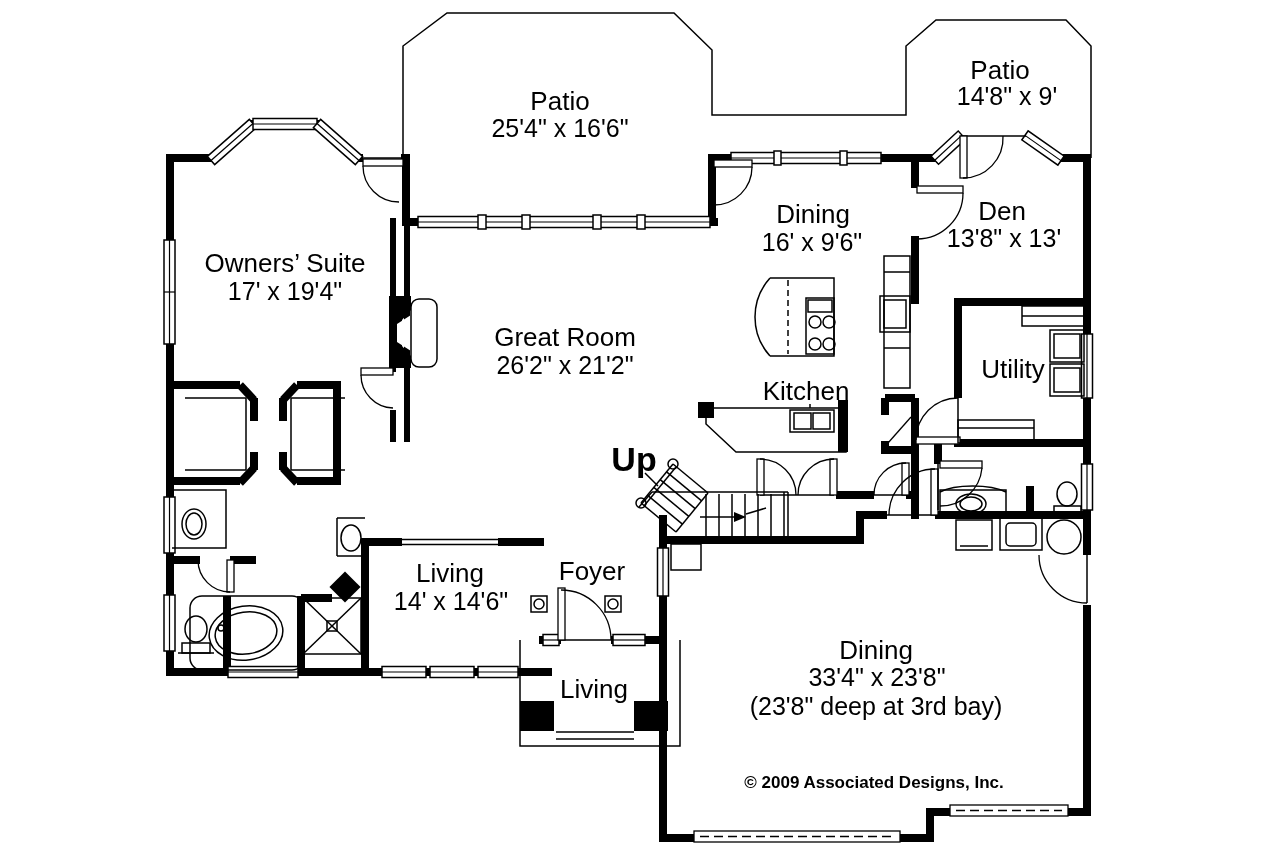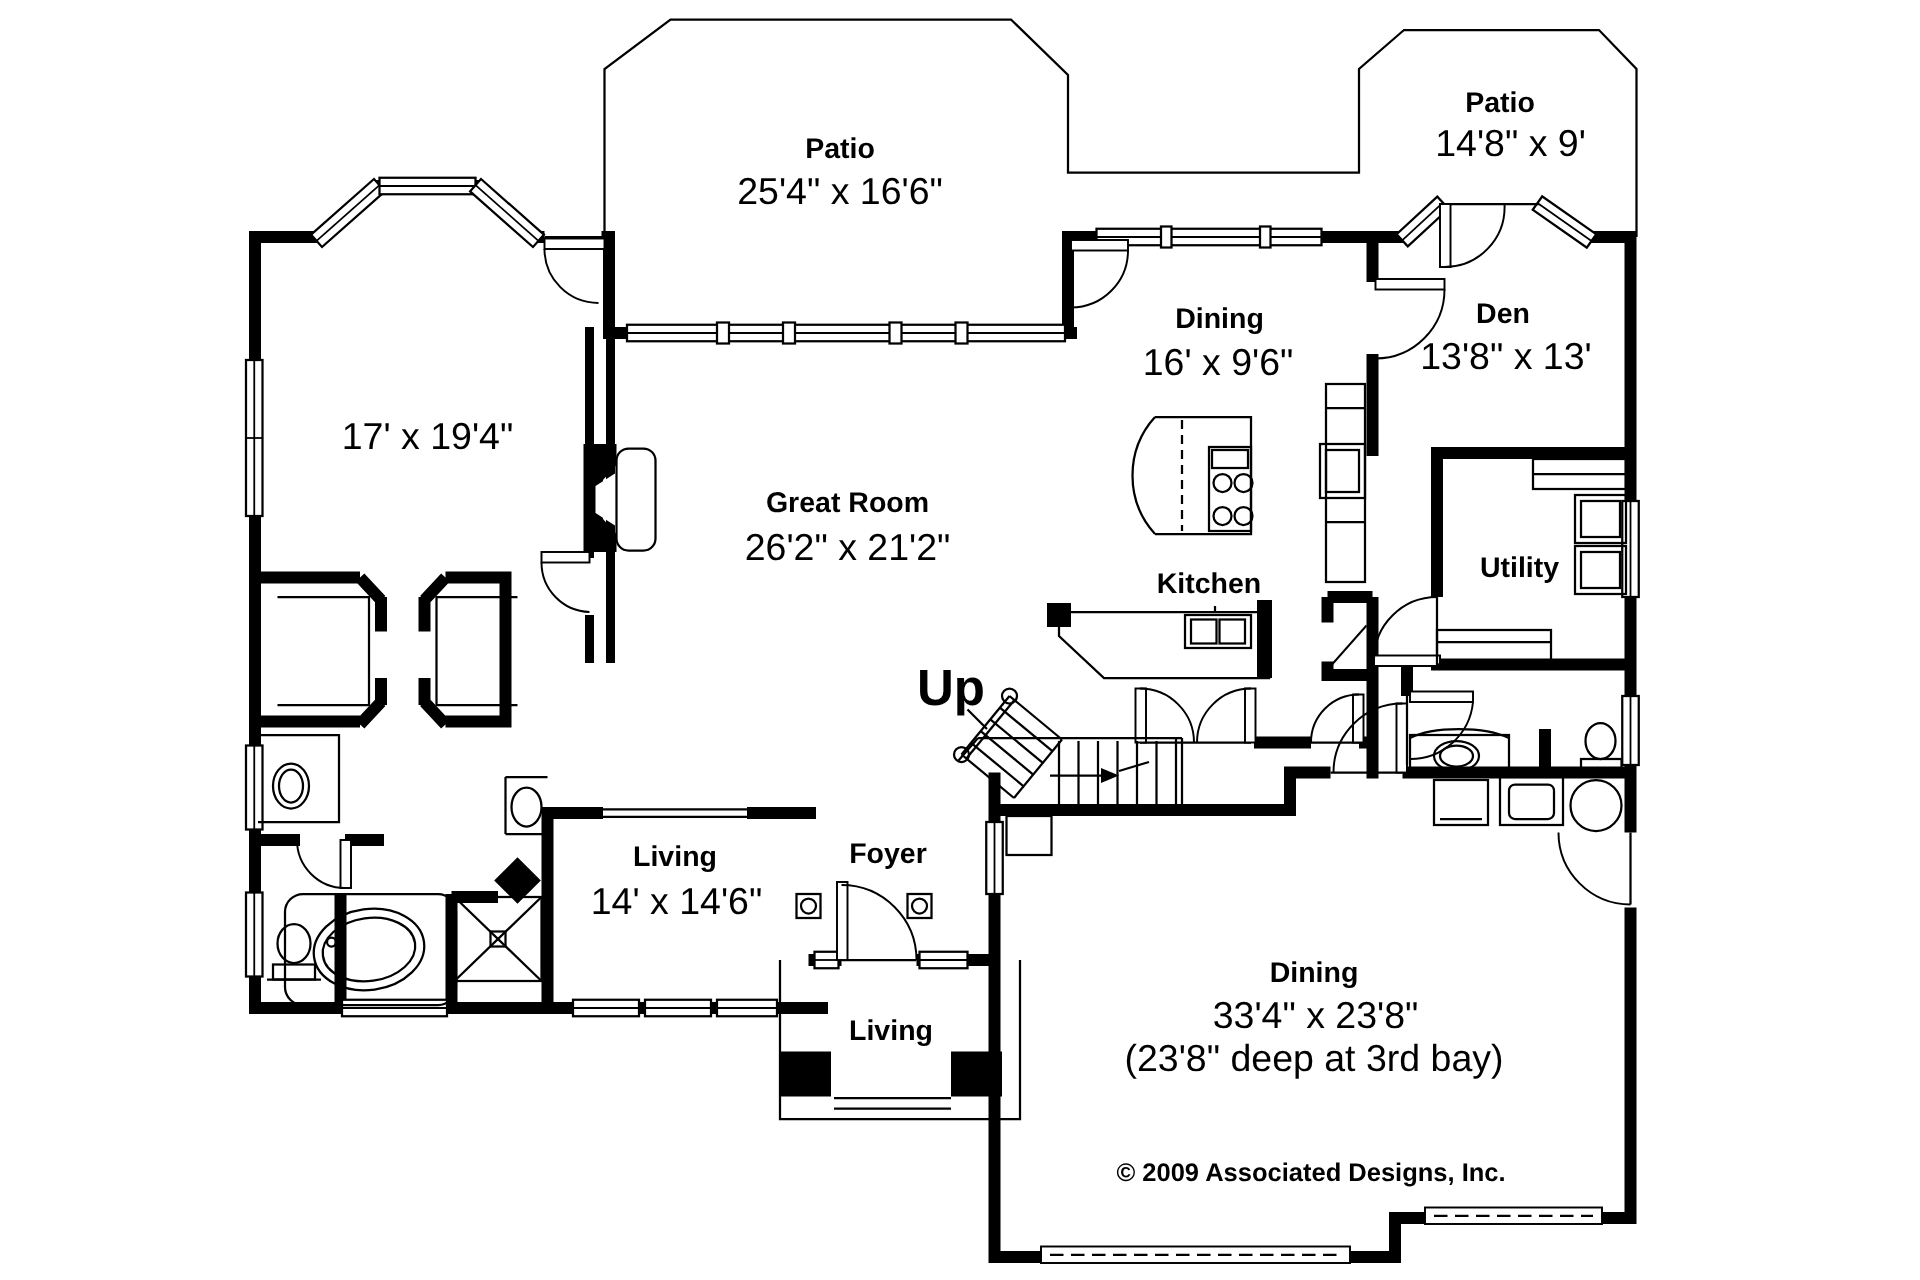--- a/index.html
+++ b/index.html
@@ -1,21 +1,21 @@
 <!DOCTYPE html>
 <html><head>
 <meta charset="utf-8">
 <style>
   html,body{margin:0;padding:0;background:#fff;}
   #plan{position:relative;width:1280px;height:853px;background:#fff;overflow:hidden;
         font-family:"Liberation Sans",sans-serif;color:#000;}
   #plan svg{position:absolute;left:0;top:0;}
   .lbl{position:absolute;transform:translate(-50%,-50%);white-space:nowrap;line-height:1.1;
        font-family:"Liberation Sans",sans-serif;color:#000;text-align:center;}
-  .name{font-weight:bold;font-size:19px;}
+  .name{font-weight:normal;font-size:26px;}
   .dims{font-weight:normal;font-size:25px;}
   .note{font-weight:normal;font-size:25px;}
   .up{font-weight:bold;font-size:34px;}
   .small{font-weight:bold;font-size:17px;}
   
   .wall{stroke:#000;stroke-width:8;fill:none;}
   .wall6{stroke:#000;stroke-width:6;fill:none;}
   .thin{stroke:#000;stroke-width:1.5;fill:none;}
   .thin line,.thin rect,.thin path,.thin ellipse,.thin circle{stroke:#000;stroke-width:1.5;fill:none;}
   .win rect{fill:#fff;stroke:#000;stroke-width:1.5;}
@@ -373,34 +373,35 @@
     <line x1="956" y1="810.5" x2="1062" y2="810.5" stroke-dasharray="9,5"></line>
   </g>
 </svg>
 
   <div class="lbl name" style="left:560px;top:101px">Patio</div>
   <div class="lbl dims" style="left:560px;top:129px">25'4" x 16'6"</div>
 
   <div class="lbl name" style="left:1000px;top:70px">Patio</div>
   <div class="lbl dims" style="left:1007px;top:97px">14'8" x 9'</div>
 
+  <div class="lbl name" style="left:285px;top:263px">Owners’ Suite</div>
   <div class="lbl dims" style="left:285px;top:292px">17' x 19'4"</div>
 
   <div class="lbl name" style="left:565px;top:337px">Great Room</div>
   <div class="lbl dims" style="left:565px;top:366px">26'2" x 21'2"</div>
 
   <div class="lbl name" style="left:813px;top:214px">Dining</div>
   <div class="lbl dims" style="left:812px;top:243px">16' x 9'6"</div>
 
   <div class="lbl name" style="left:1002px;top:211px">Den</div>
   <div class="lbl dims" style="left:1004px;top:239px">13'8" x 13'</div>
 
   <div class="lbl name" style="left:806px;top:391px">Kitchen</div>
 
-  <div class="lbl name" style="left:1013px;top:380px">Utility</div>
+  <div class="lbl name" style="left:1013px;top:369px">Utility</div>
 
   <div class="lbl up" style="left:634px;top:460px">Up</div>
 
   <div class="lbl name" style="left:450px;top:573px">Living</div>
   <div class="lbl dims" style="left:451px;top:602px">14' x 14'6"</div>
 
   <div class="lbl name" style="left:592px;top:571px">Foyer</div>
 
   <div class="lbl name" style="left:594px;top:689px">Living</div>
 

